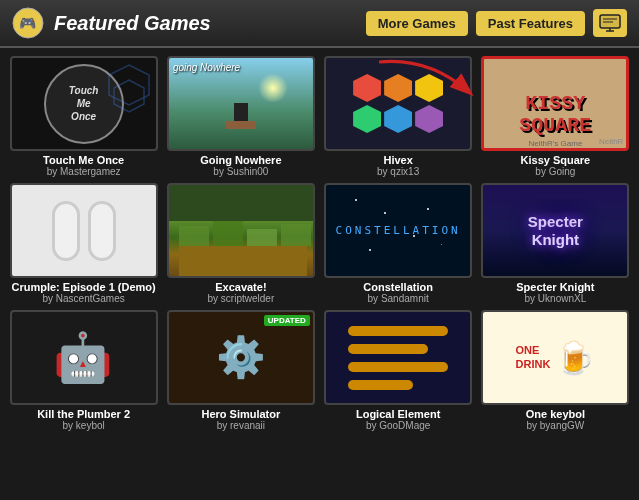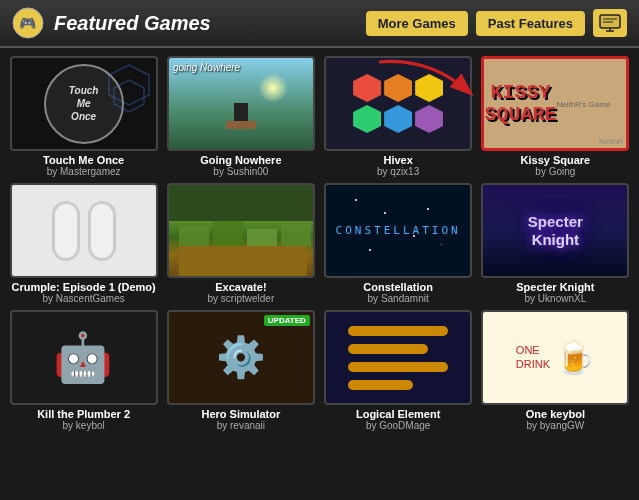--- a/index.html
+++ b/index.html
@@ -204,22 +204,22 @@
     .hex-cell {
       clip-path: polygon(50% 0%, 100% 25%, 100% 75%, 50% 100%, 0% 75%, 0% 25%);
       width: 28px;
       height: 28px;
     }
 
     .thumb-kissy-square {
       background: #c8a87a;
       display: flex;
       align-items: center;
-      justify-content: flex-start;
-      flex-direction: row;
+      justify-content: flex-end;
+      flex-direction: column;
     }
     .kissy-title {
       font-size: 20px;
       font-weight: bold;
       color: #cc3333;
       text-align: center;
       line-height: 1.1;
       font-family: 'Courier New', monospace;
       text-shadow: 2px 2px 0 #000;
     }
@@ -353,21 +353,21 @@
 
     .thumb-one-drink {
       background: #fff8e0;
       display: flex;
       align-items: center;
       justify-content: center;
       gap: 5px;
     }
     .one-drink-text {
       font-size: 11px;
-      font-weight: normal;
+      font-weight: bold;
       color: #cc2222;
       line-height: 1.2;
     }
     .one-drink-cup {
       font-size: 32px;
     }
 
     
     .specter-bg {
       background: linear-gradient(180deg, #0a1a3a 0%, #1a2a5a 50%, #0a0a1a 100%);

